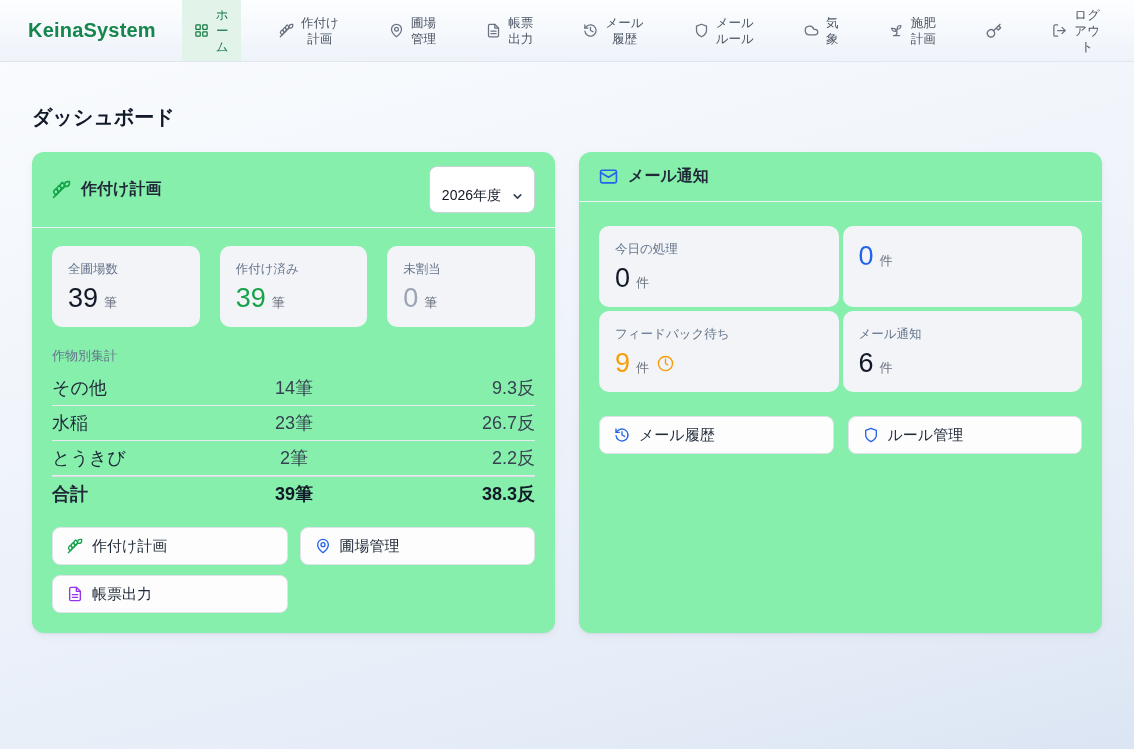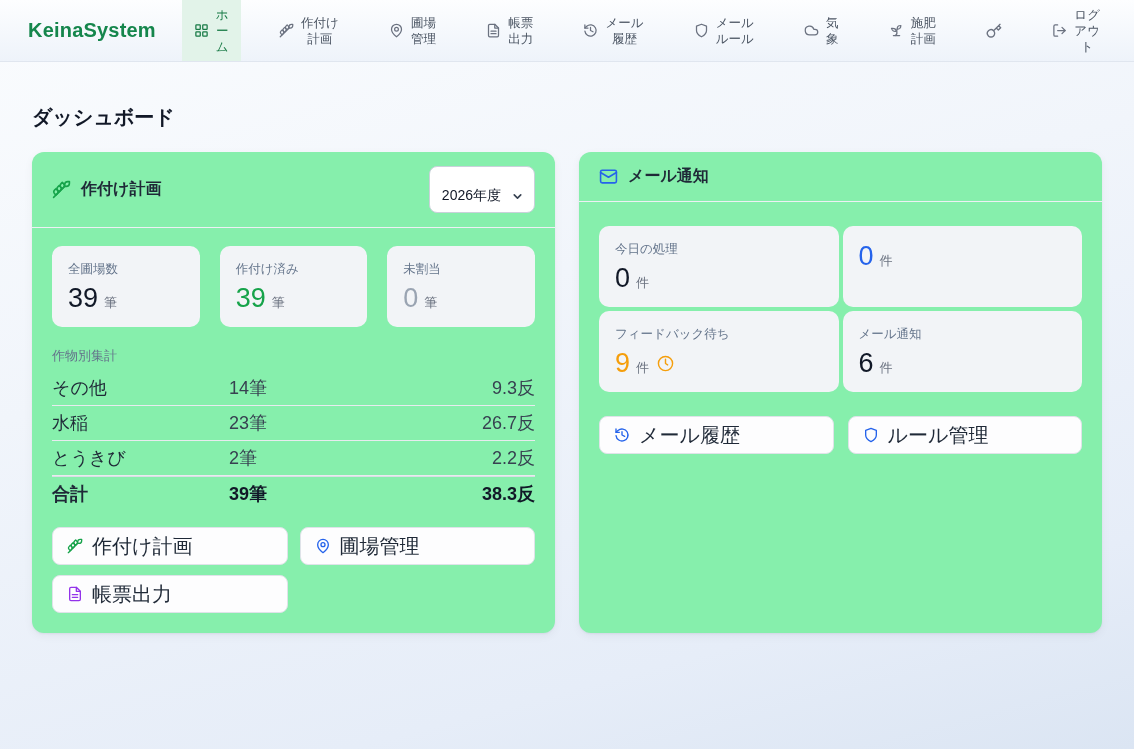--- a/index.html
+++ b/index.html
@@ -75,33 +75,33 @@
   .v-blue { color:#2563eb; } .v-amber { color:#f59e0b; }
   .stat-badge { align-self:center; color:#f59e0b; margin-left:2px; }
 
   
   .table-caption { margin:20px 0 6px 0; font-size:13px; color:#64748b; }
   .crop-row {
     display:flex; align-items:center; padding:6px 0;
     border-bottom:1px solid #e8ebef; font-size:18px; color:#1f2937; line-height:22px;
   }
   .crop-row .cname { flex:1; }
-  .crop-row .ccount { width:130px; text-align:left; color:#374151; }
+  .crop-row .ccount { width:130px; text-align:center; color:#374151; }
   .crop-row .carea { width:176px; text-align:right; color:#374151; }
   .crop-row.total { border-top:1px solid #d9dee5; border-bottom:none; font-weight:bold; }
   .crop-row.total .ccount, .crop-row.total .carea { color:#111827; }
 
   
   .btn-grid { display:grid; grid-template-columns:1fr 1fr; gap:10px 12px; margin-top:16px; }
   .btn-grid.mail { gap:14px; margin-top:24px; }
   .qbtn {
     display:flex; align-items:center; gap:9px;
     height:38px; padding:0 14px;
     background:#fdfdfe; border:1px solid #dfe3e9; border-radius:8px;
-    font-size:20px; color:#1f2937; cursor:pointer;
+    font-size:15px; color:#1f2937; cursor:pointer;
   }
   .ic-green { color:#16a34a; } .ic-blue { color:#2563eb; }
   .ic-purple { color:#9333ea; } .ic-orange { color:#ea580c; }
 
   .mail-card .card-body { padding-top:24px; }
 </style>
 </head>
 <body>
 
 <header class="appbar">

